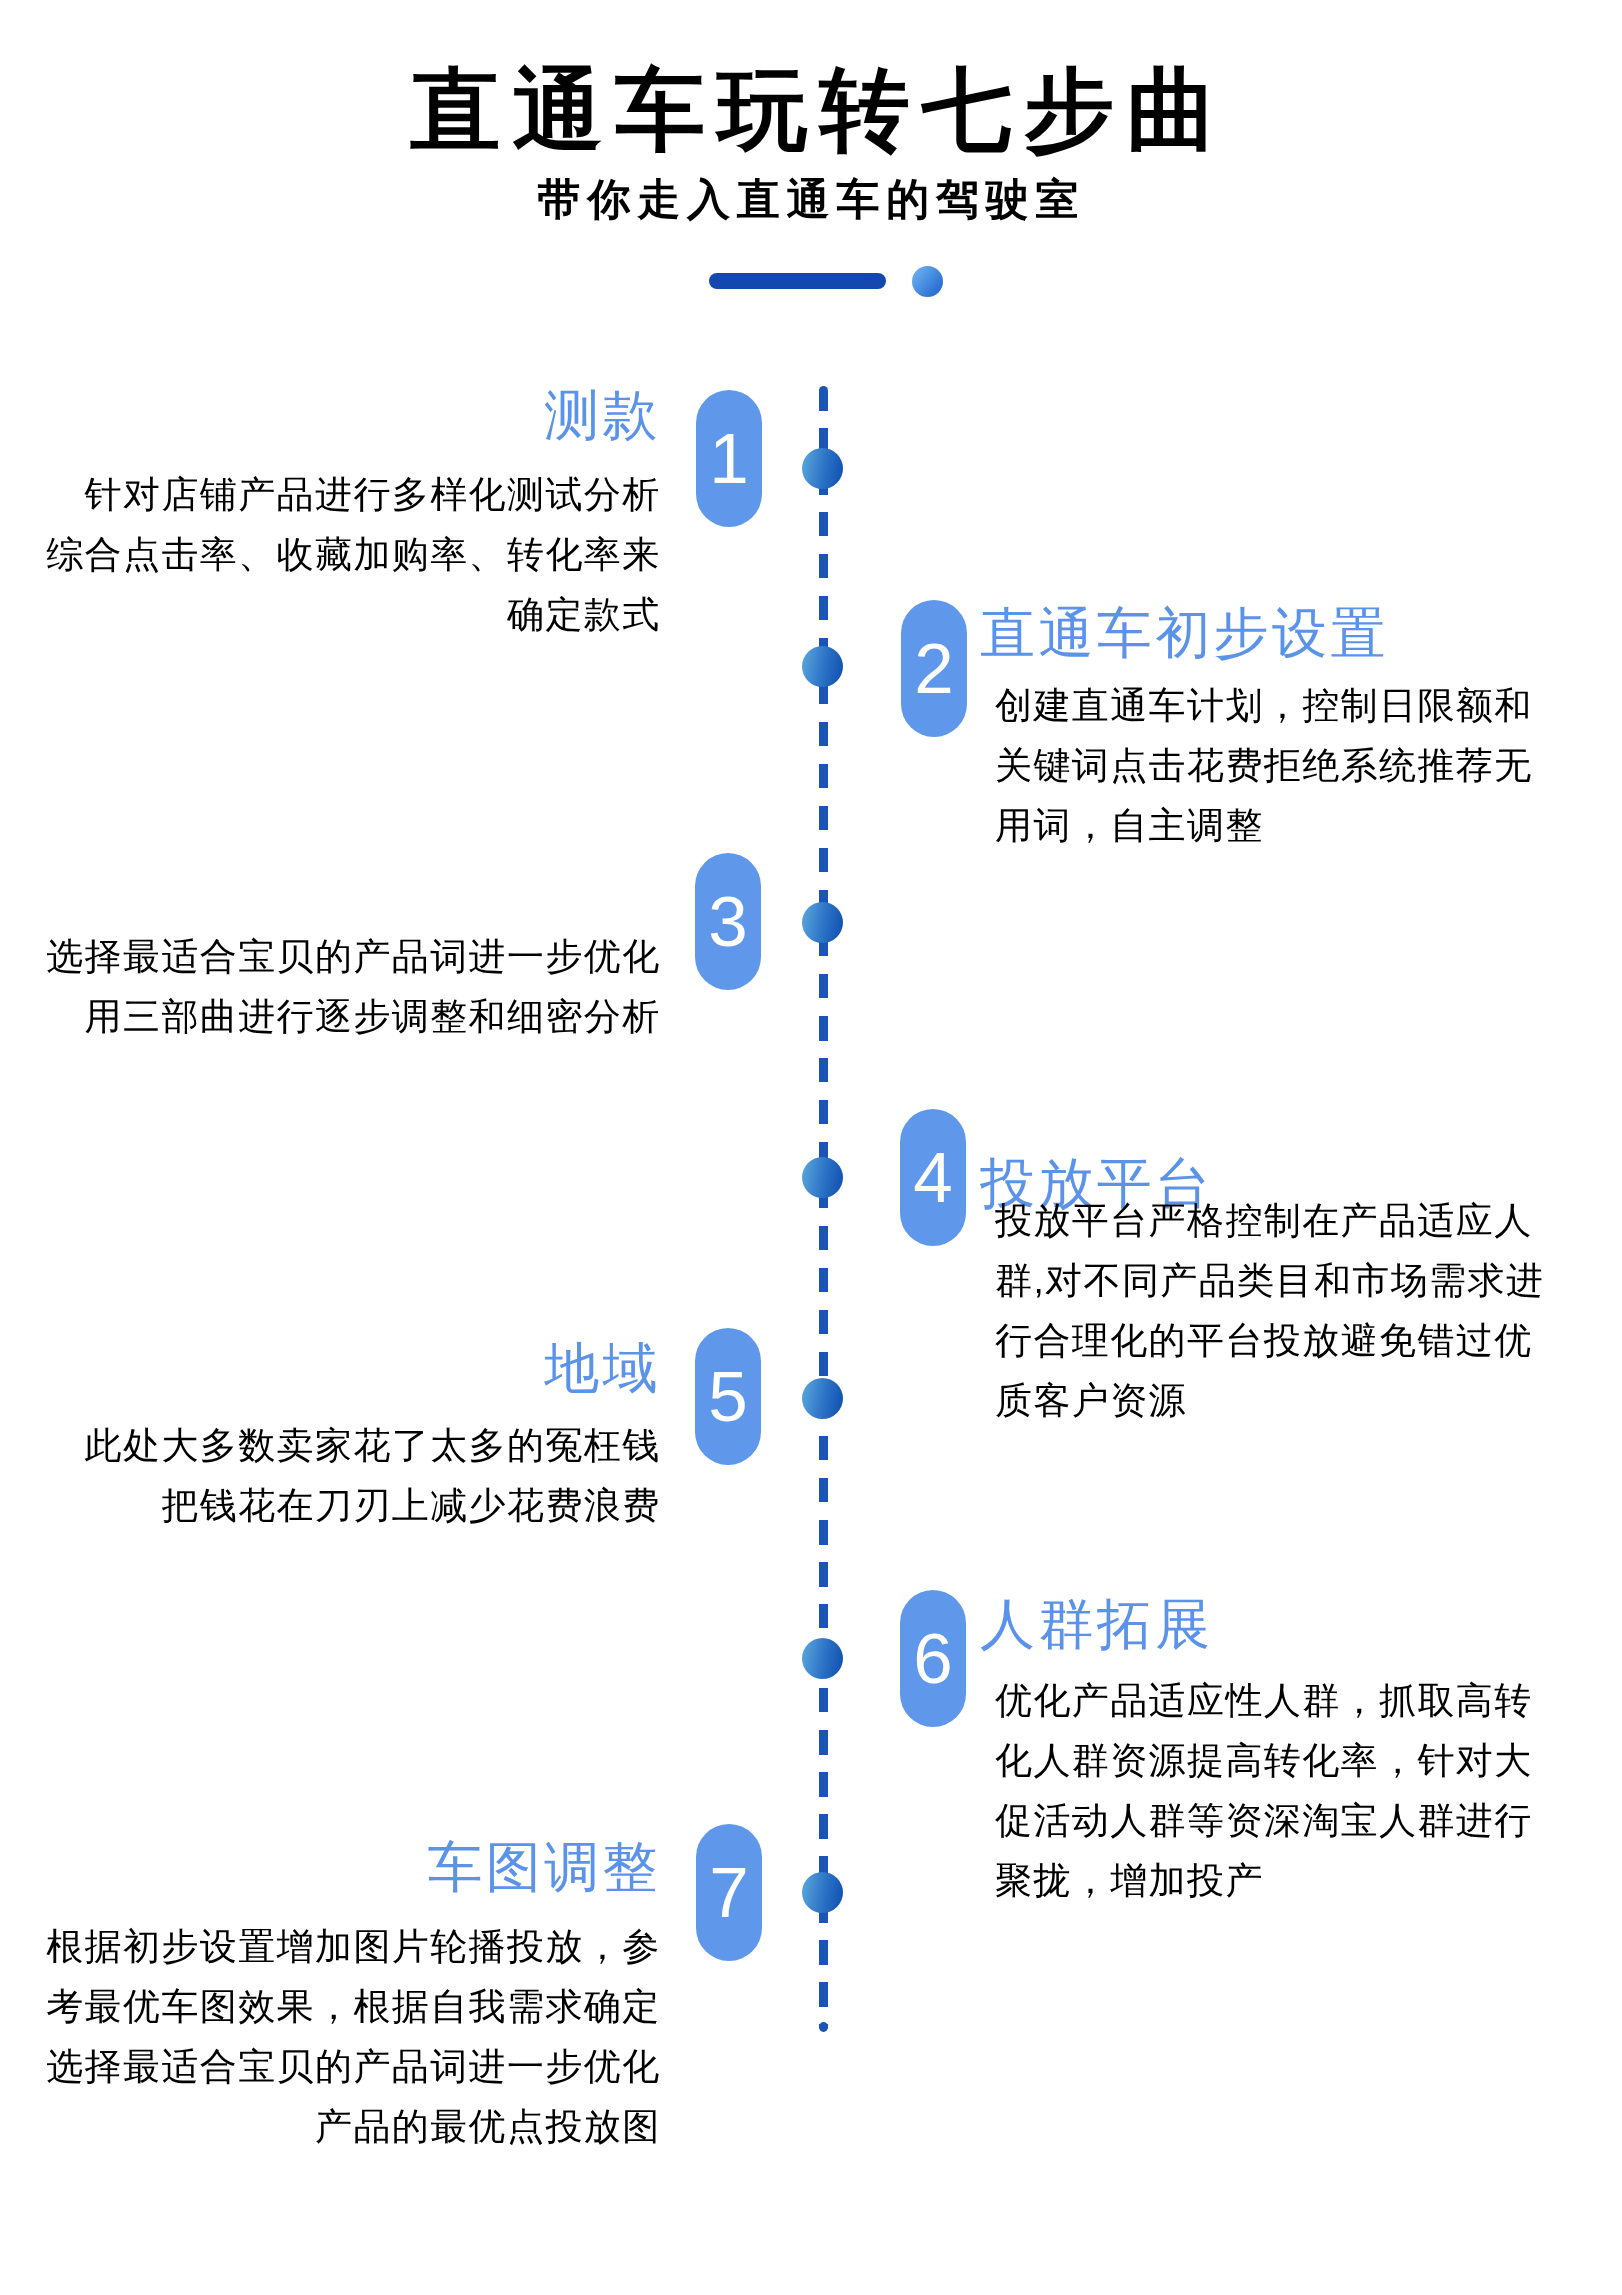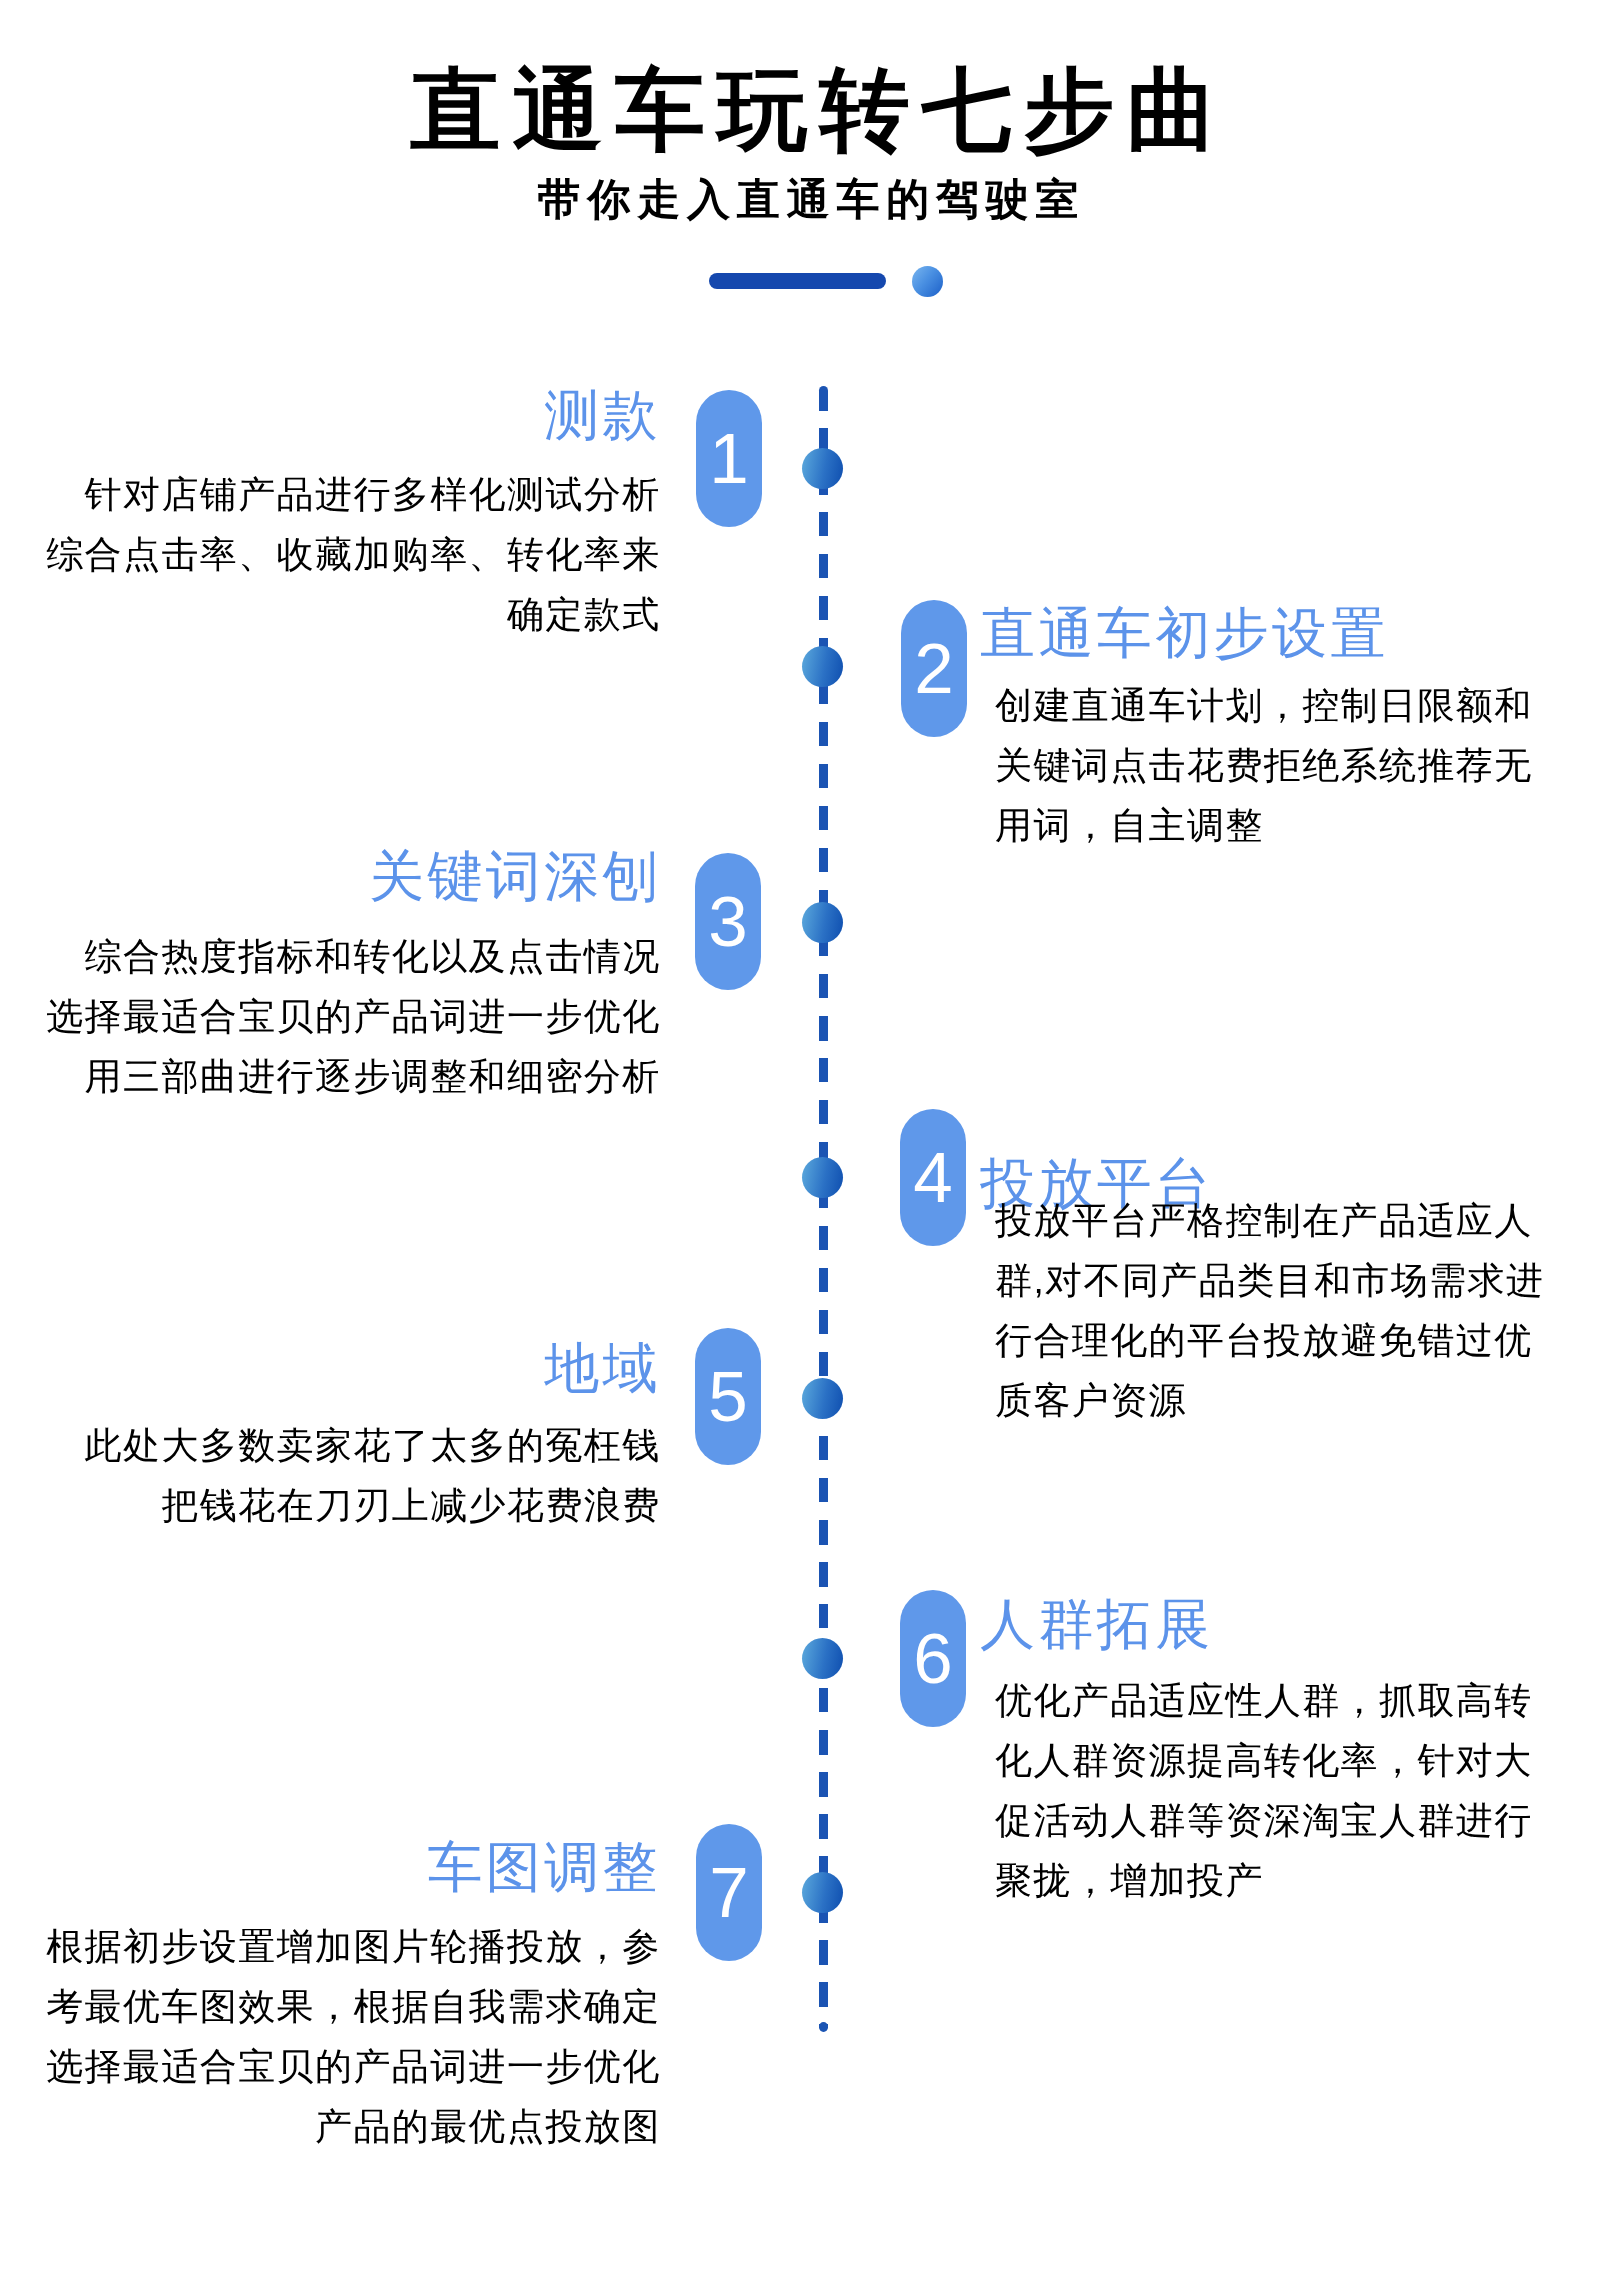--- a/index.html
+++ b/index.html
@@ -199,23 +199,21 @@
   <h2 class="heading hR h2">直通车初步设置</h2>
   <div class="btext tR t2">
     <div>创建直通车计划，控制日限额和</div>
     <div>关键词点击花费拒绝系统推荐无</div>
     <div>用词，自主调整</div>
   </div>
 
   <div class="badge b3">
     <span>3</span>
   </div>
-  <h2 class="heading hL h3">关键词深刨</h2>
   <div class="btext tL t3">
-    <div>综合热度指标和转化以及点击情况</div>
     <div>选择最适合宝贝的产品词进一步优化</div>
     <div>用三部曲进行逐步调整和细密分析</div>
   </div>
 
   <div class="badge b4">
     <span>4</span>
   </div>
   <h2 class="heading hR h4">投放平台</h2>
   <div class="btext tR t4">
     <div>投放平台严格控制在产品适应人</div>

